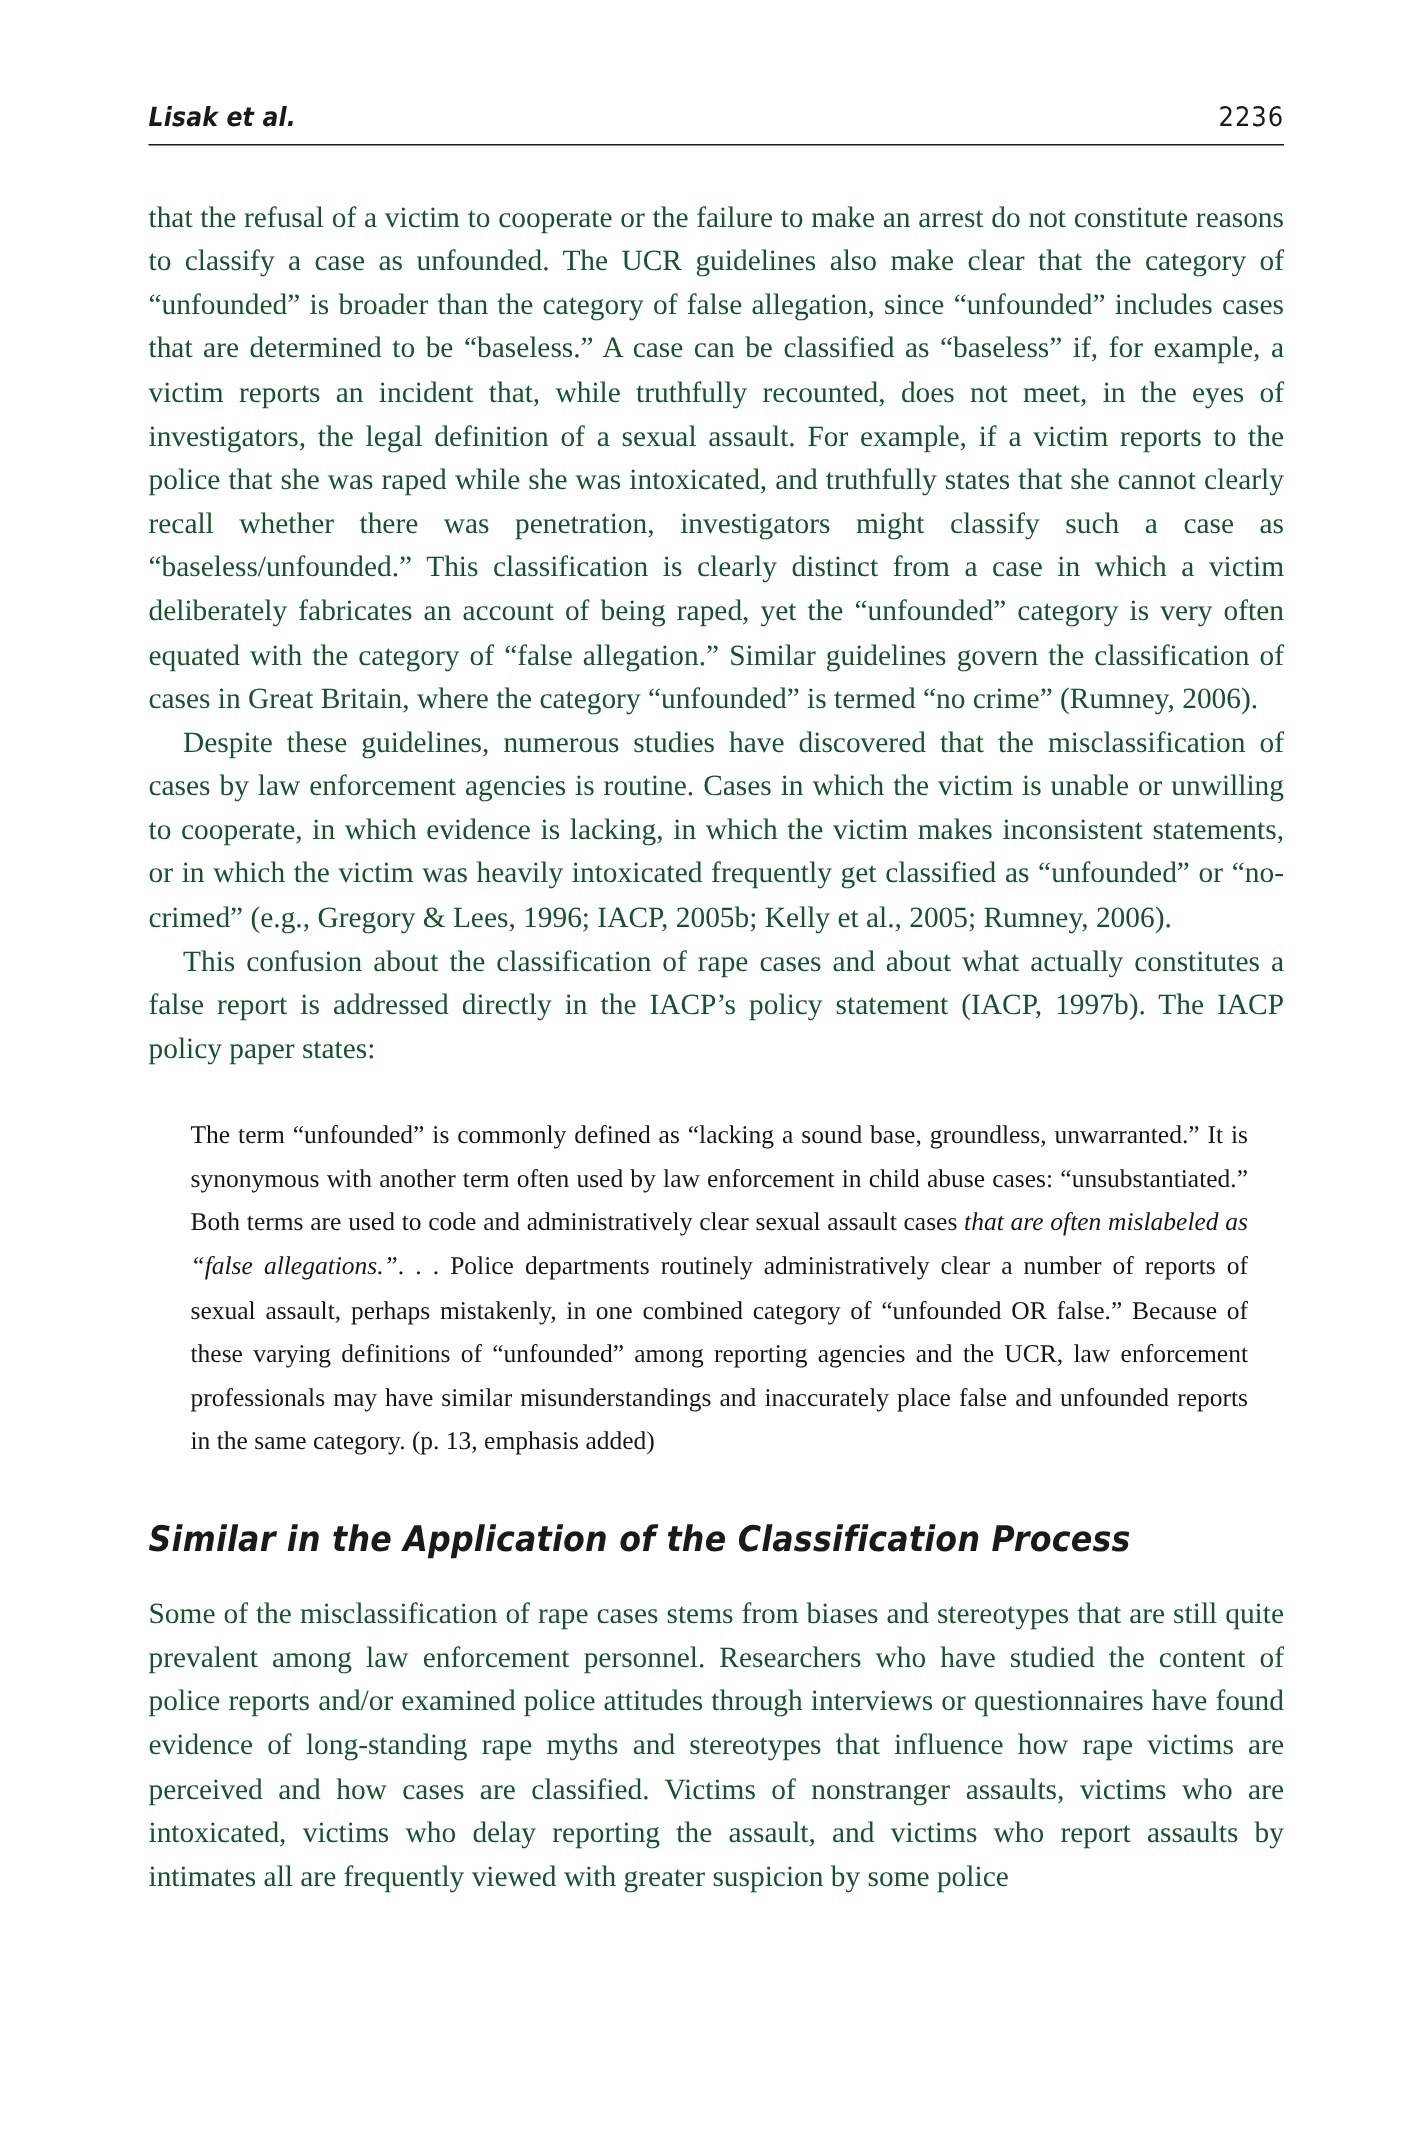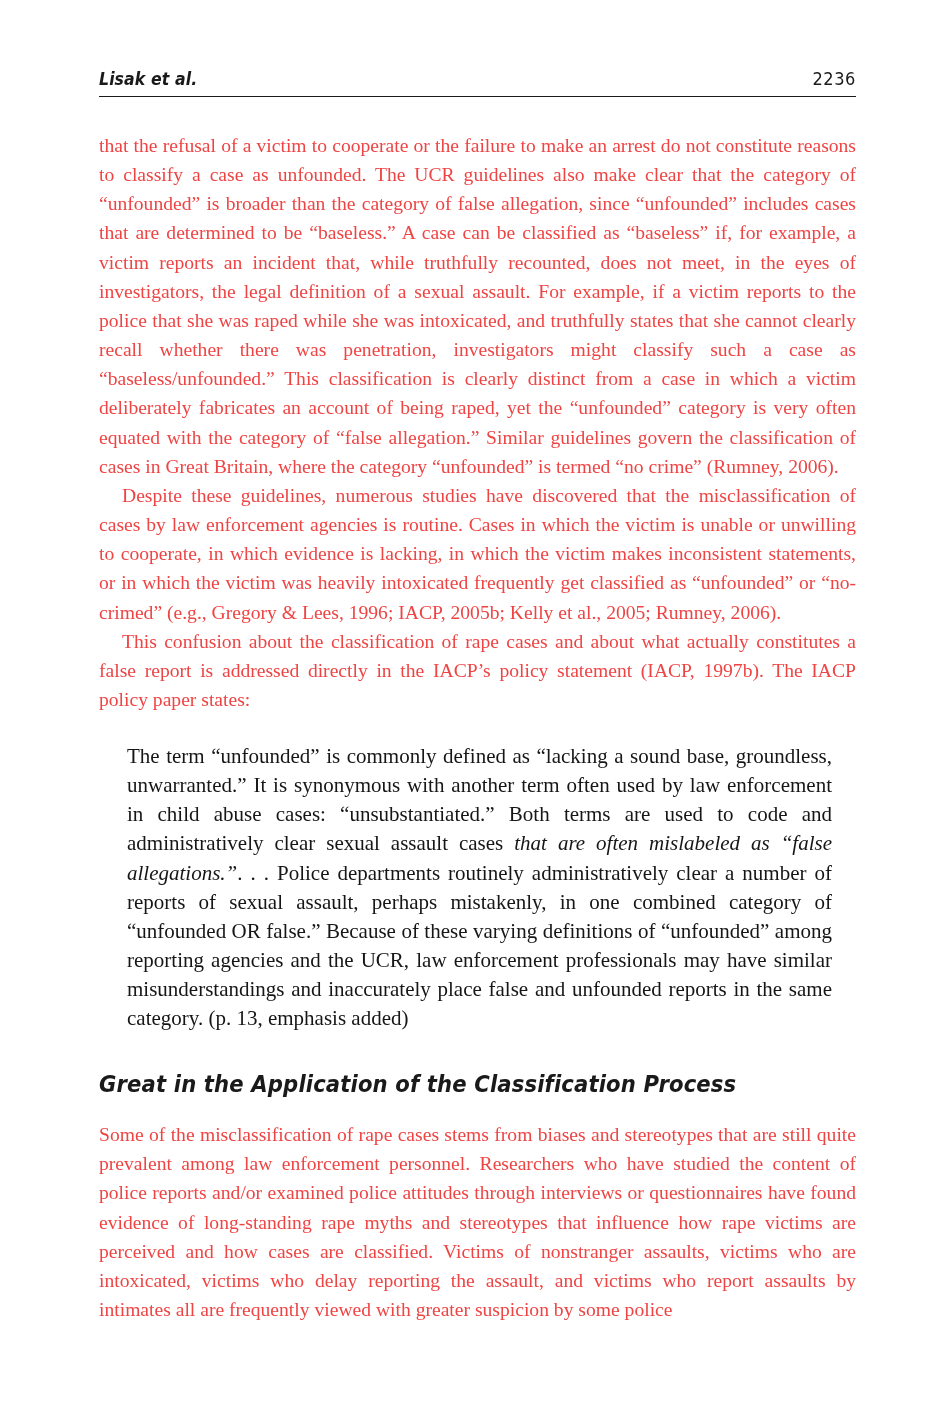--- a/index.html
+++ b/index.html
@@ -62,33 +62,33 @@
     width: 757px;
   }
 
   p.body-para {
     margin: 0;
     font-size: 19.6px;
     line-height: 29.15px;
     text-align: justify;
     text-justify: inter-word;
     hyphens: none;
-    color: #ef4444;
+    color: #14532d;
   }
   p.body-para.indent {
     text-indent: 23px;
   }
 
   
   .blockquote {
     margin: 0;
     padding: 0;
     margin-left: 28px;
     margin-right: 24px;
-    font-size: 21px;
+    font-size: 17px;
     line-height: 29.1px;
     text-align: justify;
     color: #161616;
   }
   .blockquote .italic {
     font-style: italic;
   }
 
   .gap-quote-top { height: 28px; }
 
@@ -124,20 +124,20 @@
     <p class="body-para indent">Despite these guidelines, numerous studies have discovered that the misclassification of cases by law enforcement agencies is routine. Cases in which the victim is unable or unwilling to cooperate, in which evidence is lacking, in which the victim makes inconsistent statements, or in which the victim was heavily intoxicated frequently get classified as “unfounded” or “no-crimed” (e.g., Gregory &amp; Lees, 1996; IACP, 2005b; Kelly et al., 2005; Rumney, 2006).</p>
 
     <p class="body-para indent">This confusion about the classification of rape cases and about what actually constitutes a false report is addressed directly in the IACP’s policy statement (IACP, 1997b). The IACP policy paper states:</p>
 
     <div class="gap-quote-top"></div>
 
     <blockquote class="blockquote"><span>The term “unfounded” is commonly defined as “lacking a sound base, groundless, unwarranted.” It is synonymous with another term often used by law enforcement in child abuse cases: “unsubstantiated.” Both terms are used to code and administratively clear sexual assault cases </span><span class="italic">that are often mislabeled as “false allegations.”</span><span>. . . Police departments routinely administratively clear a number of reports of sexual assault, perhaps mistakenly, in one combined category of “unfounded OR false.” Because of these varying definitions of “unfounded” among reporting agencies and the UCR, law enforcement professionals may have similar misunderstandings and inaccurately place false and unfounded reports in the same category. (p. 13, emphasis added)</span></blockquote>
 
     <div class="gap-heading-top"></div>
 
-    <h2 class="section-heading">Great in the Application of the Classification Process</h2>
+    <h2 class="section-heading">Similar in the Application of the Classification Process</h2>
 
     <div class="gap-heading-bottom"></div>
 
     <p class="body-para">Some of the misclassification of rape cases stems from biases and stereotypes that are still quite prevalent among law enforcement personnel. Researchers who have studied the content of police reports and/or examined police attitudes through interviews or questionnaires have found evidence of long-standing rape myths and stereotypes that influence how rape victims are perceived and how cases are classified. Victims of nonstranger assaults, victims who are intoxicated, victims who delay reporting the assault, and victims who report assaults by intimates all are frequently viewed with greater suspicion by some police</p>
 
   </div>
 </div>
 
 </body></html>

